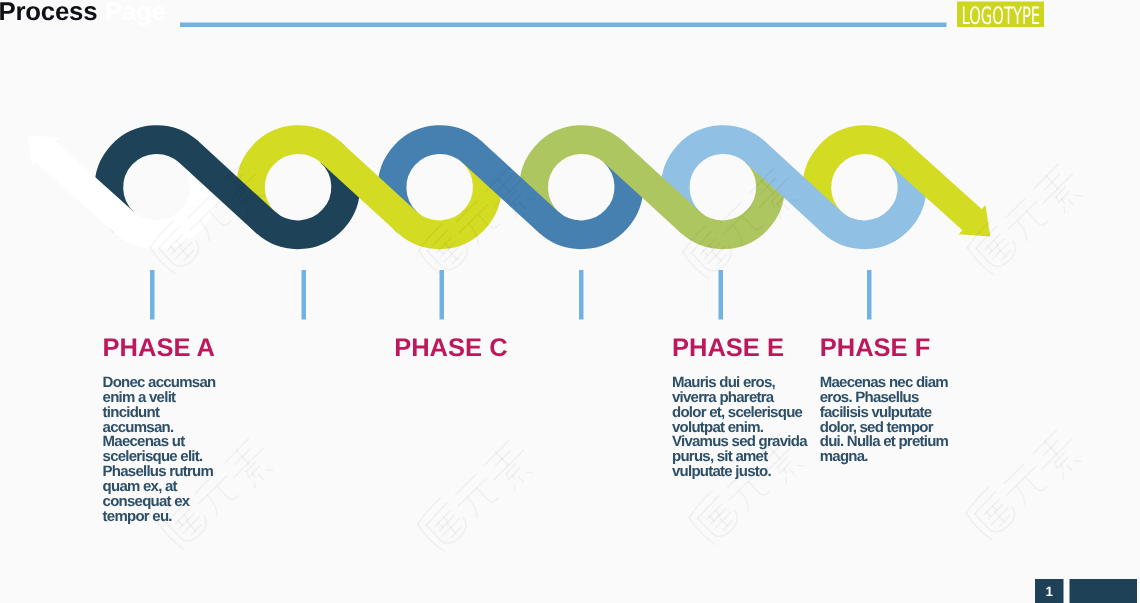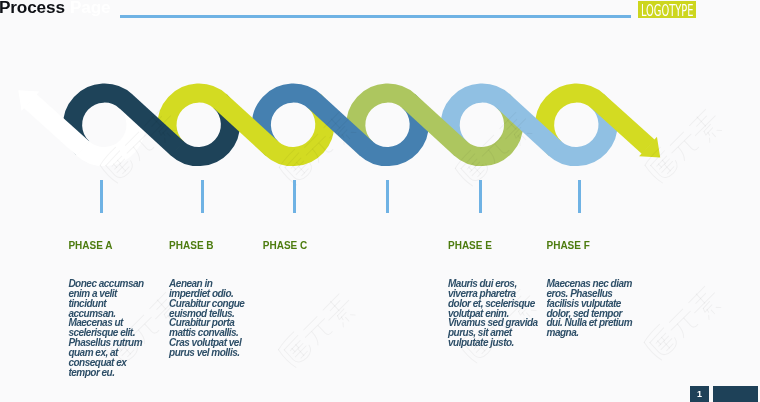--- a/index.html
+++ b/index.html
@@ -11,22 +11,22 @@
   #title .t2{color:#ffffff;margin-left:5.2px;}
   #headrule{position:absolute;left:120px;top:15.2px;width:511px;height:2.8px;background:#6fb2e4;}
   #logobox{position:absolute;left:637.6px;top:1.1px;width:58px;height:16.5px;background:#cdd61e;overflow:hidden;}
   #logobox span{display:block;color:#fff;font-size:16px;line-height:16px;padding-top:2.4px;
     font-family:"DejaVu Sans Condensed","DejaVu Sans",sans-serif;letter-spacing:0px;
     transform:scaleX(0.685);transform-origin:left top;margin-left:3.8px;white-space:nowrap;}
   svg.wave{position:absolute;left:0;top:0;}
   svg.wmlayer{position:absolute;left:0;top:0;fill:none;stroke:#000;stroke-opacity:0.045;stroke-width:3.1px;stroke-linecap:round;stroke-linejoin:round;}
   .seg{fill:none;stroke-width:19.1px;}
   .col{position:absolute;top:224px;}
-  .ph{color:#4d7c0f;font-size:10px;font-weight:bold;line-height:15px;white-space:nowrap;margin-top:14px;}
-  .bd{color:#2e4f68;font-size:10px;line-height:9.85px;font-weight:bold;letter-spacing:-0.5px;margin-top:26px;font-style:italic;}
+  .ph{color:#be185d;font-size:17px;font-weight:bold;line-height:15px;white-space:nowrap;}
+  .bd{color:#2e4f68;font-size:10px;line-height:9.85px;font-weight:bold;letter-spacing:-0.5px;margin-top:12px;}
   .tick{position:absolute;width:3px;background:#6fb2e4;top:180px;height:33px;}
   #pg1{position:absolute;left:689.8px;top:386px;width:19.5px;height:16px;background:#1e4158;}
   #pg1 span{display:block;text-align:center;color:#fff;font-size:9px;line-height:17.2px;font-weight:bold;letter-spacing:0px;}
   #pg2{position:absolute;left:712.6px;top:386px;width:45.7px;height:16px;background:#1e4158;}
 </style>
 </head>
 <body>
 
 <div id="slide">
 
@@ -330,24 +330,20 @@
   <div class="tick" style="left:99.9px"></div>
   <div class="tick" style="left:200.8px"></div>
   <div class="tick" style="left:293.3px"></div>
   <div class="tick" style="left:386.3px"></div>
   <div class="tick" style="left:478.8px"></div>
   <div class="tick" style="left:577.5px"></div>
   <div class="col" style="left:68.4px;width:77px">
       <div class="ph">PHASE A</div>
       <div class="bd">Donec accumsan enim a velit tincidunt accumsan. Maecenas ut scelerisque elit. Phasellus rutrum quam ex, at consequat ex tempor eu.</div>
     </div>
-  <div class="col" style="left:169.1px;width:77px">
-      <div class="ph">PHASE B</div>
-      <div class="bd">Aenean in imperdiet odio. Curabitur congue euismod tellus. Curabitur porta mattis convallis. Cras volutpat vel purus vel mollis.</div>
-    </div>
   <div class="col" style="left:262.8px;width:76px">
       <div class="ph">PHASE C</div>
     </div>
   <div class="col" style="left:546.5px;width:92px">
       <div class="ph">PHASE F</div>
       <div class="bd">Maecenas nec diam eros. Phasellus facilisis vulputate dolor, sed tempor dui. Nulla et pretium magna.</div>
     </div>
   <div class="col" style="left:448.0px;width:91px">
       <div class="ph">PHASE E</div>
       <div class="bd">Mauris dui eros, viverra pharetra dolor et, scelerisque volutpat enim. Vivamus sed gravida purus, sit amet vulputate justo.</div>

